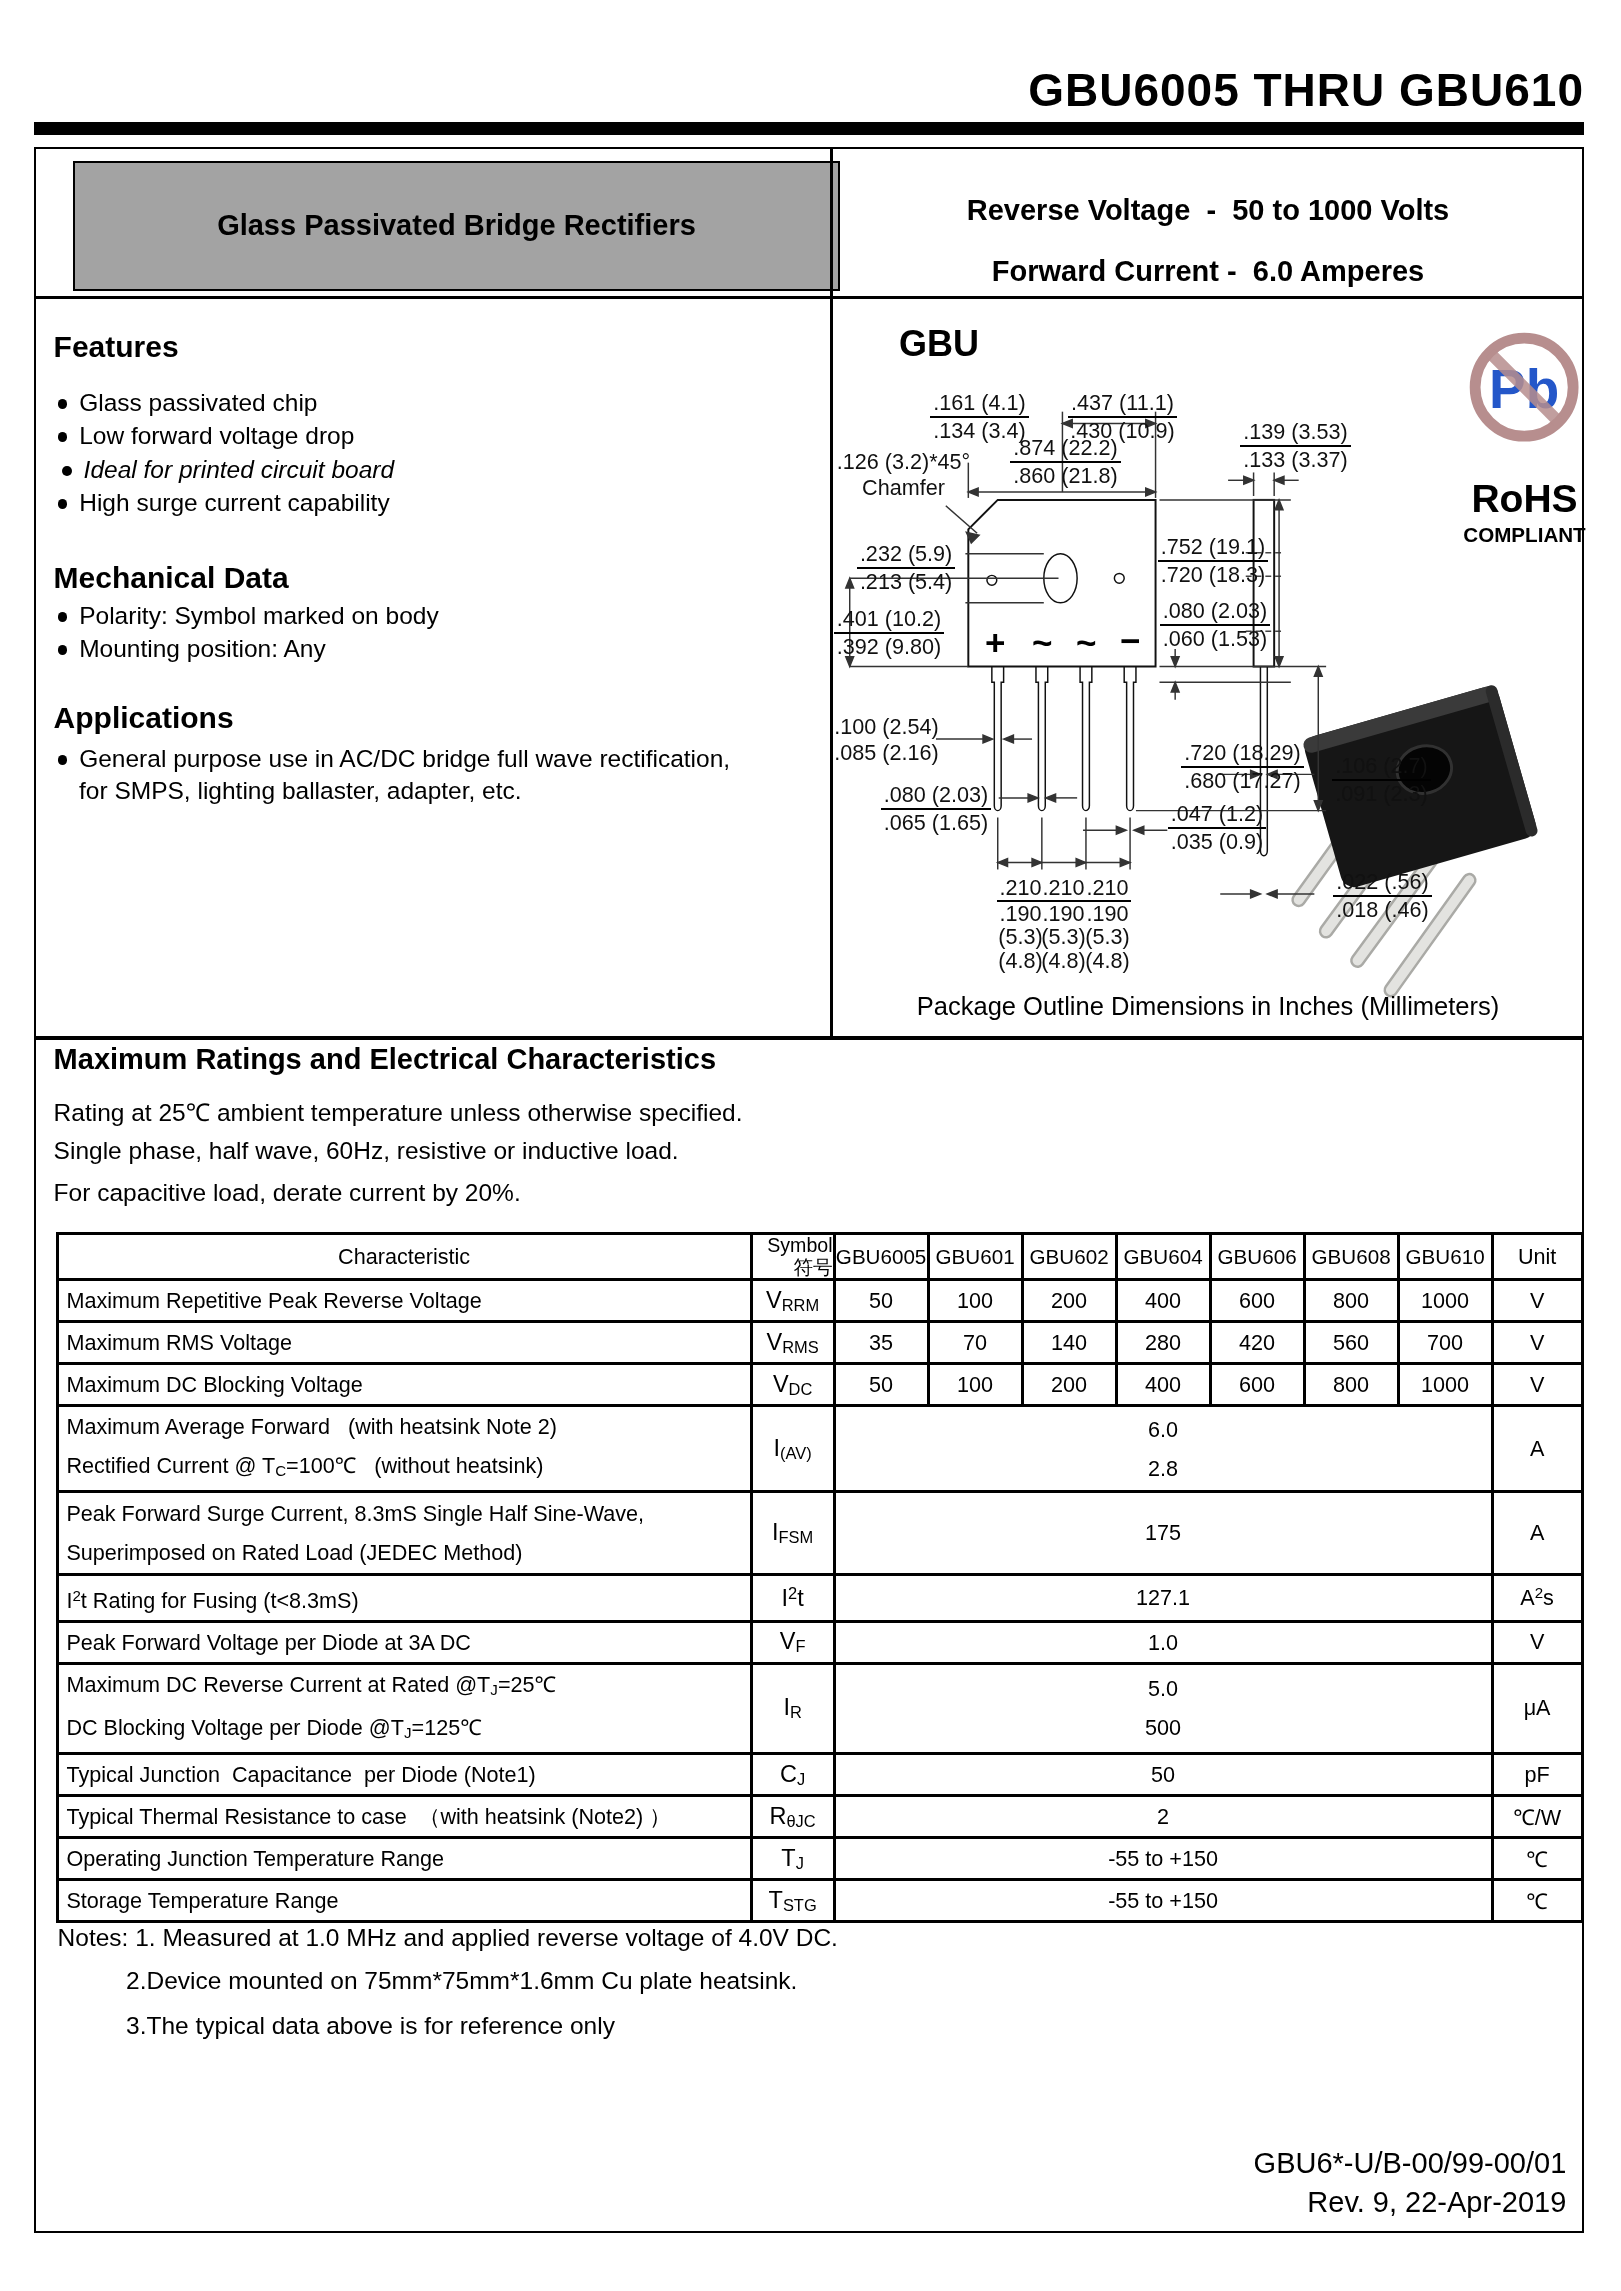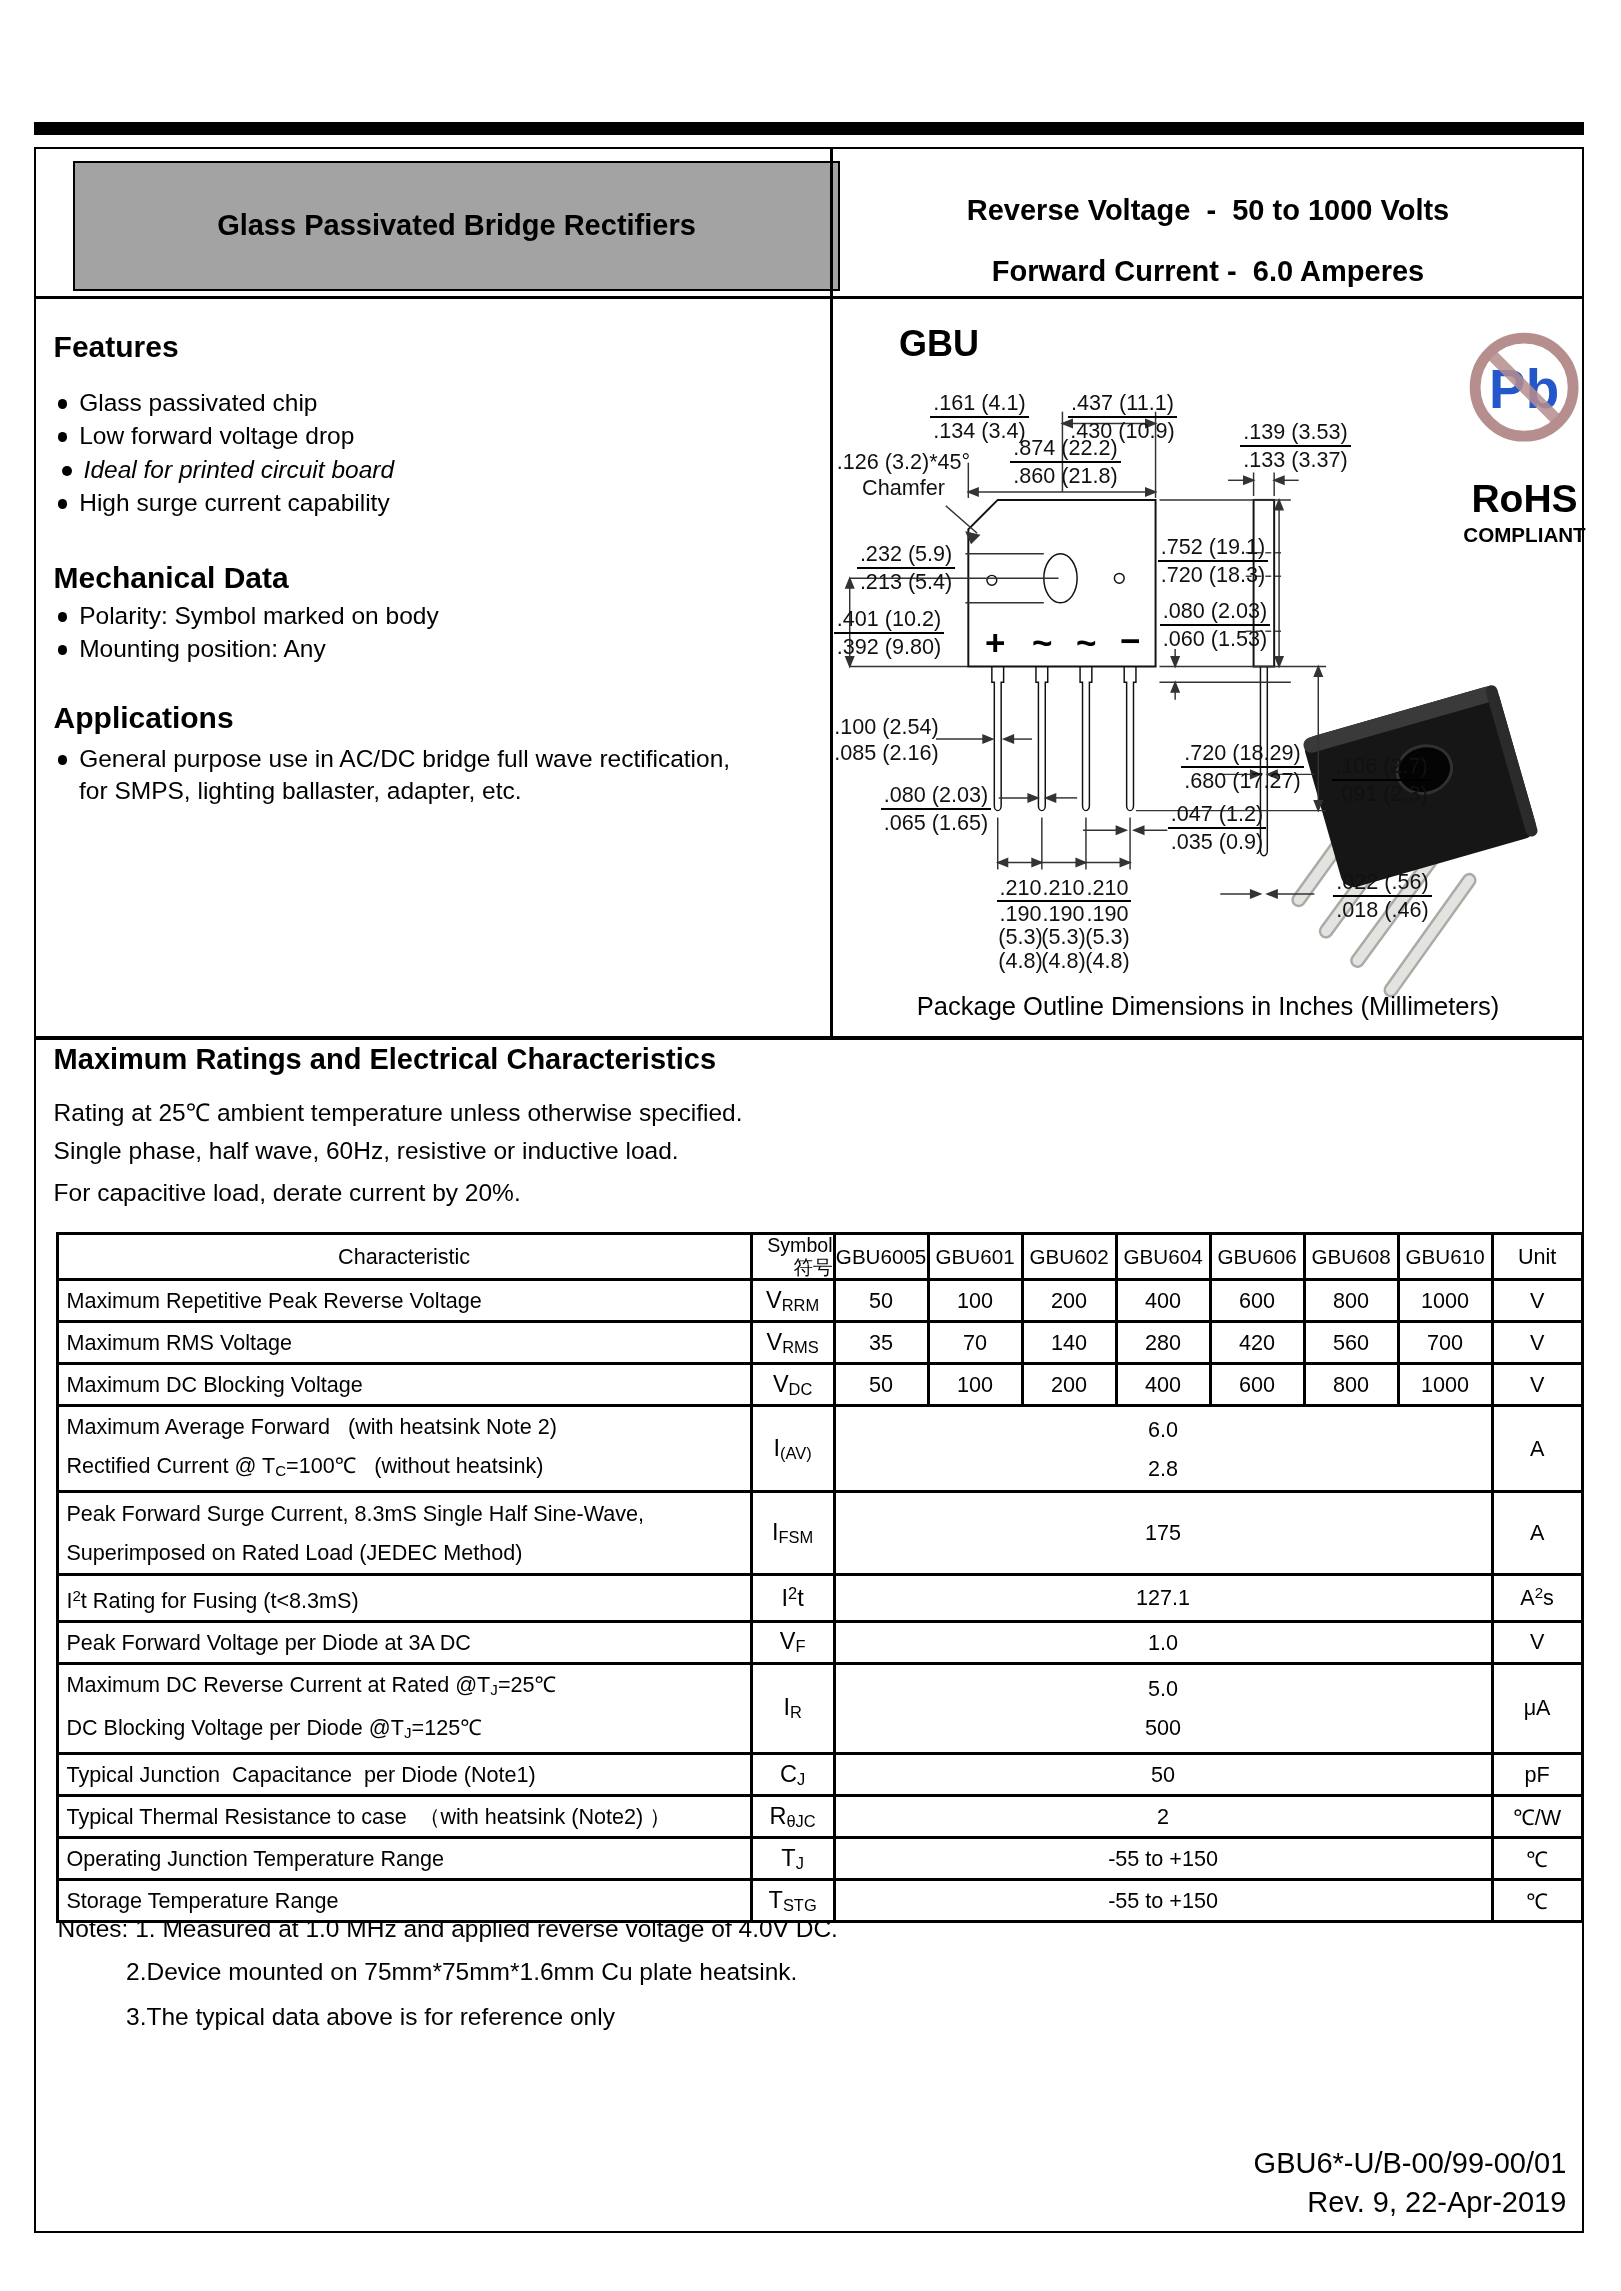--- a/index.html
+++ b/index.html
@@ -34,28 +34,29 @@
   .table-wrap{position:absolute;left:19.6px;top:1083px;}
   #ratings-table{border-collapse:collapse;table-layout:fixed;width:1526px;font-size:21.6px;}
   #ratings-table th,#ratings-table td{border:3.9px solid #000;padding:0;font-weight:normal;overflow:hidden;}
   #ratings-table .cl{white-space:pre;line-height:39px;text-align:left;padding-left:7.8px;}
   #ratings-table .vl{line-height:39px;text-align:center;}
   #ratings-table .c{text-align:center;}
   #ratings-table .sym{text-align:center;font-size:23.5px;}
   #ratings-table sub{font-size:0.7em;vertical-align:-0.18em;letter-spacing:0;}
   #ratings-table sup{font-size:0.7em;vertical-align:0.45em;}
   .th-sym div{line-height:21.6px;font-size:19.6px;text-align:right;}
-  .notes-line{position:absolute;font-size:24.5px;white-space:pre;}
+  .notes-line{position:absolute;font-size:24.5px;white-space:pre;margin-top:9px;}
   .footer-line{position:absolute;right:15.7px;font-size:29px;text-align:right;white-space:pre;}
 </style>
 </head>
 <body>
 
 <div class="page">
 
+  <div class="doc-title">GBU6005 THRU GBU610</div>
   <div class="thick-rule"></div>
 
   <div class="main-box">
 
     <div class="gray-cell">Glass Passivated Bridge Rectifiers</div>
     <div class="hdr-line" style="top:45px;">Reverse Voltage  -  50 to 1000 Volts</div>
     <div class="hdr-line" style="top:106px;">Forward Current -  6.0 Amperes</div>
     <div class="vdivider"></div>
     <div class="hline-header"></div>
     <div class="hline-section"></div>

